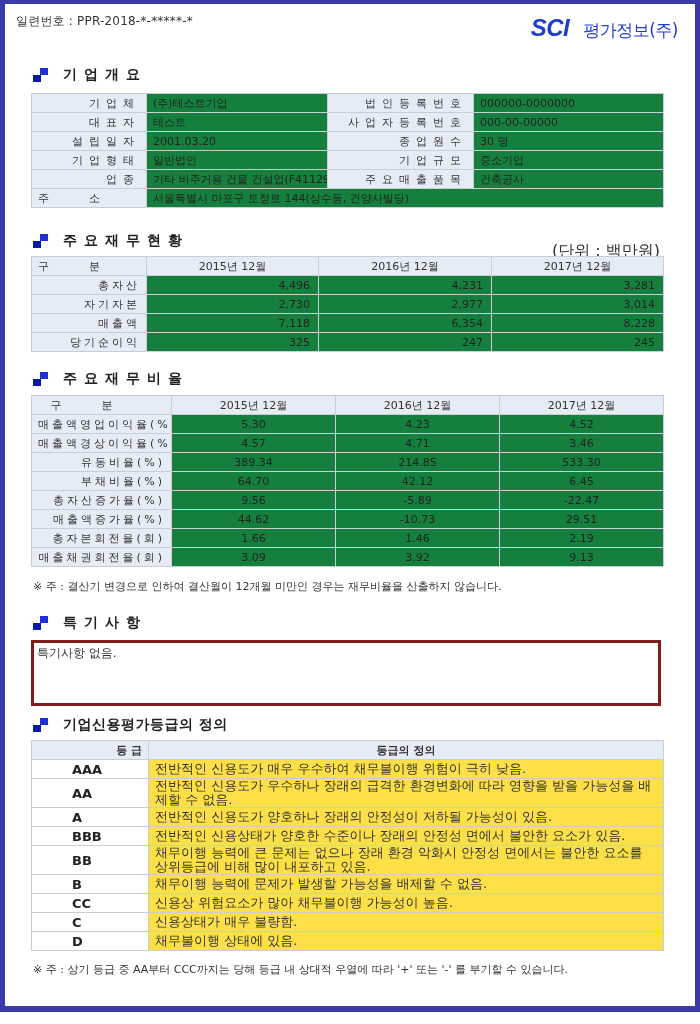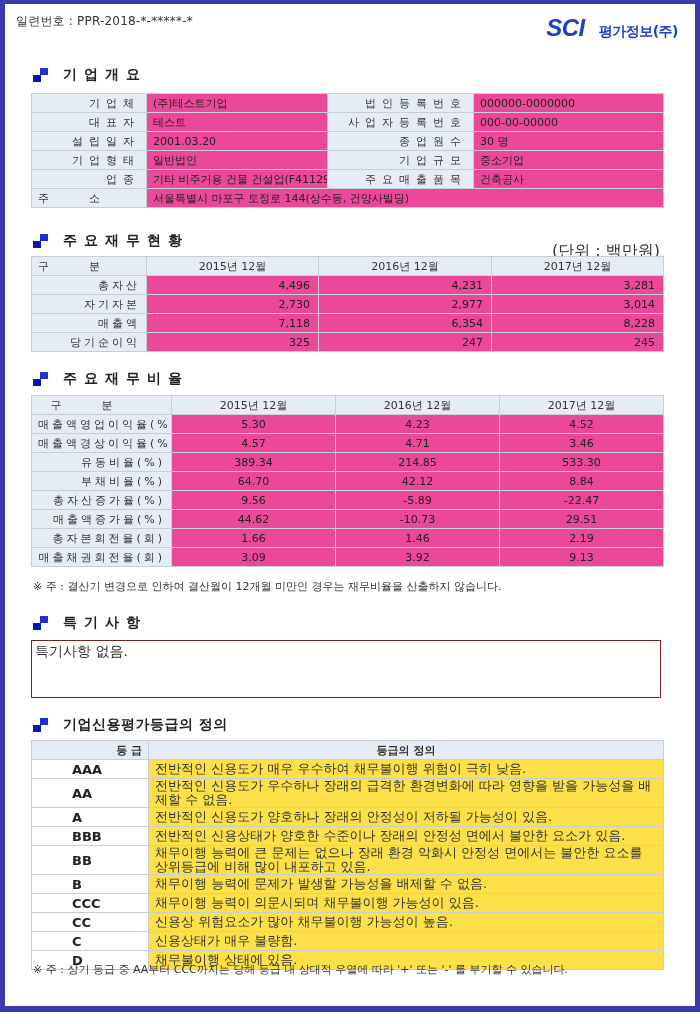--- a/index.html
+++ b/index.html
@@ -12,44 +12,44 @@
     position: absolute; left: 0; top: 0; width: 700px; height: 1012px;
     box-sizing: border-box; border: 5px solid #3a3aa8; border-top-width: 4px;
     border-bottom-width: 6px; background: #fff;
   }
   .serial { position: absolute; left: 16px; top: 13px; font-size: 12px; color: #333; letter-spacing: 0.2px; }
   .logo { position: absolute; right: 22px; top: 14px; display: flex; align-items: baseline; }
   .logo .sci {
     font-family: "Liberation Sans", sans-serif; font-weight: bold; font-style: italic;
     font-size: 24px; color: #1f3ec9; letter-spacing: -0.5px; margin-right: 14px;
   }
-  .logo .kname { font-size: 14px; font-weight: bold; color: #1f3ec9; letter-spacing: -0.5px; text-align: right; }
+  .logo .kname { font-size: 17px; font-weight: normal; color: #1f3ec9; letter-spacing: -0.5px; text-align: right; }
 
   .sec-title { position: absolute; left: 33px; display: flex; align-items: center; }
   .sec-icon { position: relative; width: 16px; height: 14px; margin-right: 14px; }
   .sec-icon .a { position: absolute; left: 0; bottom: 0; width: 8px; height: 7px; background: #0a1aa8; }
   .sec-icon .b { position: absolute; left: 7px; top: 0; width: 8px; height: 7px; background: #1e2fd6; }
   .sec-title .txt { font-size: 14px; font-weight: bold; color: #222; letter-spacing: 7px; }
   .sec-title .txt.tight { letter-spacing: 0.5px; }
 
   table { border-collapse: collapse; position: absolute; font-size: 11px; table-layout: fixed; }
   td, th { border: 1px solid #c9ced6; padding: 0 6px; height: 18px; white-space: nowrap; overflow: hidden; }
   .lab { background: #e6ecf6; text-align: right; color: #333; font-weight: normal; }
-  .val { background: #ec4899; color: #222; }
+  .val { background: #15803d; color: #222; }
   .num { text-align: right; padding-right: 8px; }
   .ctr { text-align: center; }
   th { background: #e6ecf6; font-weight: normal; color: #333; }
   .spread { letter-spacing: 6px; }
   .spread2 { letter-spacing: 3px; }
 
   .unit { position: absolute; right: 40px; top: 241px; font-size: 16px; color: #333; }
   .note { position: absolute; left: 33px; font-size: 11px; color: #333; }
   .special-box {
-    position: absolute; left: 31px; top: 640px; width: 630px; height: 58px;
-    border: 1px solid #7f1d1d; box-sizing: border-box; font-size: 14px; padding: 2px 3px; color: #333;
+    position: absolute; left: 31px; top: 640px; width: 630px; height: 66px;
+    border: 3px solid #7f1d1d; box-sizing: border-box; font-size: 12px; padding: 2px 3px; color: #333;
   }
   .grade-tbl td { font-size: 13px; }
   .grade-tbl .g { font-weight: bold; padding-left: 40px; text-align: left; background: #fff; }
   .grade-tbl .d { background: #fde047; color: #333; white-space: normal; line-height: 14px; }
 </style>
 </head>
 <body>
 
 <div class="frame"></div>
 
@@ -203,21 +203,21 @@
       <tr>
         <td class="lab spread2">유동비율(%)</td>
         <td class="val ctr">389.34</td>
         <td class="val ctr">214.85</td>
         <td class="val ctr">533.30</td>
       </tr>
       <tr>
         <td class="lab spread2">부채비율(%)</td>
         <td class="val ctr">64.70</td>
         <td class="val ctr">42.12</td>
-        <td class="val ctr">8.84</td>
+        <td class="val ctr">6.45</td>
       </tr>
       <tr>
         <td class="lab spread2">총자산증가율(%)</td>
         <td class="val ctr">9.56</td>
         <td class="val ctr">-5.89</td>
         <td class="val ctr">-22.47</td>
       </tr>
       <tr>
         <td class="lab spread2">매출액증가율(%)</td>
         <td class="val ctr">44.62</td>
@@ -286,24 +286,20 @@
       </tr>
       <tr>
         <td class="g">BB</td>
         <td class="d">채무이행 능력에 큰 문제는 없으나 장래 환경 악화시 안정성 면에서는 불안한 요소를 상위등급에 비해 많이 내포하고 있음.</td>
       </tr>
       <tr>
         <td class="g">B</td>
         <td class="d">채무이행 능력에 문제가 발생할 가능성을 배제할 수 없음.</td>
       </tr>
       <tr>
-        <td class="g">CCC</td>
-        <td class="d">채무이행 능력이 의문시되며 채무불이행 가능성이 있음.</td>
-      </tr>
-      <tr>
         <td class="g">CC</td>
         <td class="d">신용상 위험요소가 많아 채무불이행 가능성이 높음.</td>
       </tr>
       <tr>
         <td class="g">C</td>
         <td class="d">신용상태가 매우 불량함.</td>
       </tr>
       <tr>
         <td class="g">D</td>
         <td class="d">채무불이행 상태에 있음.</td>

